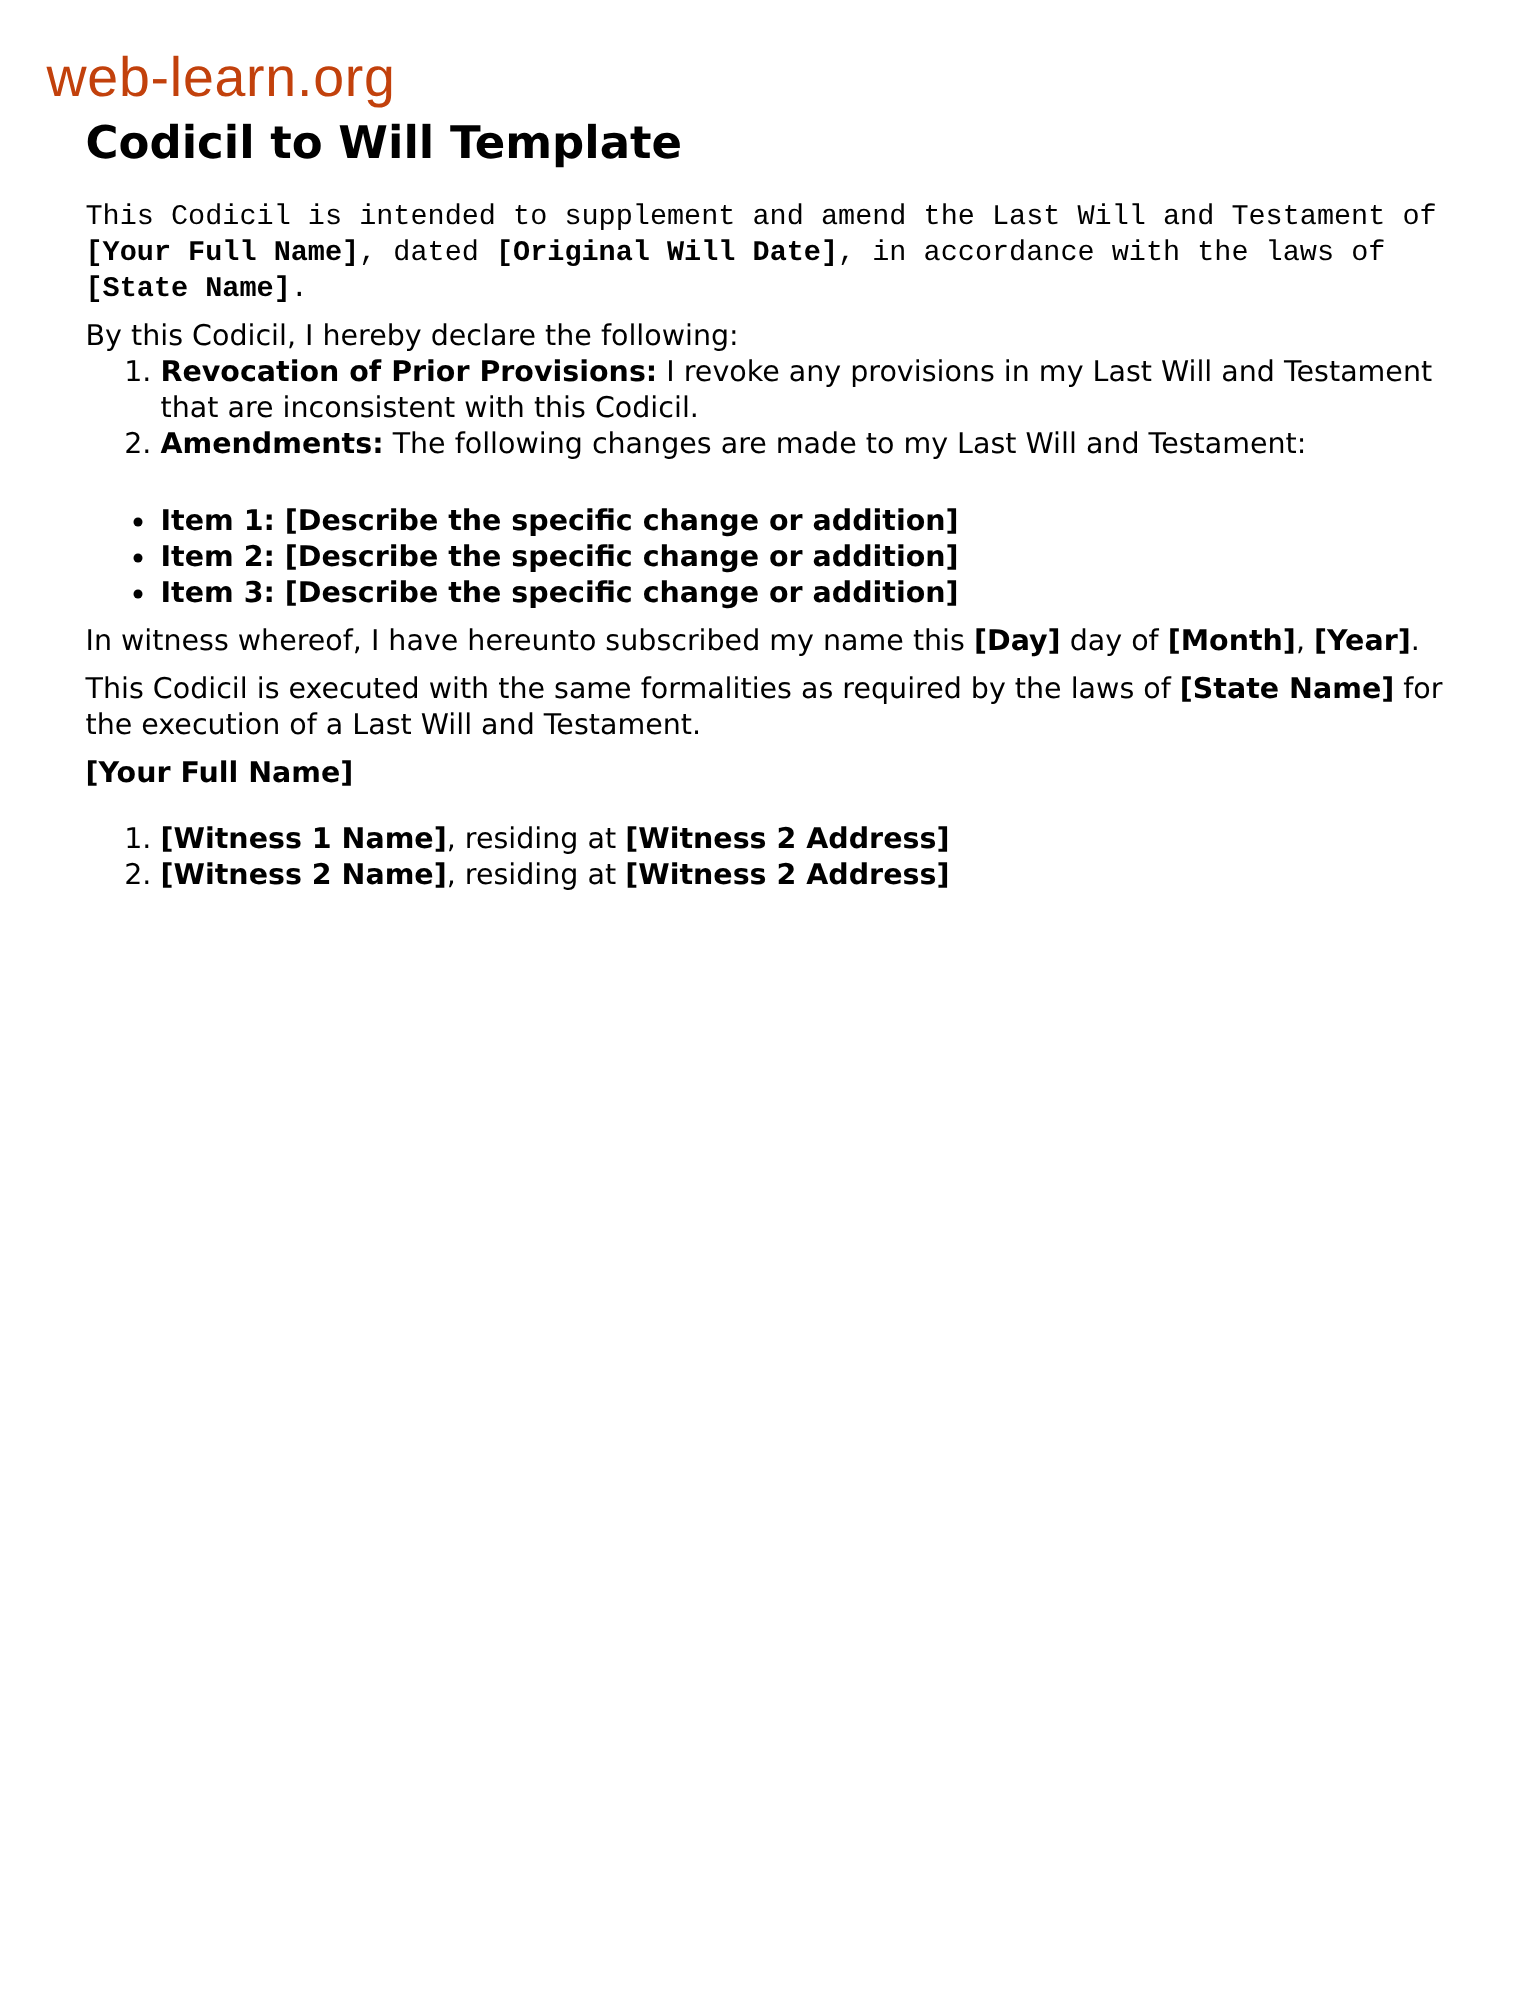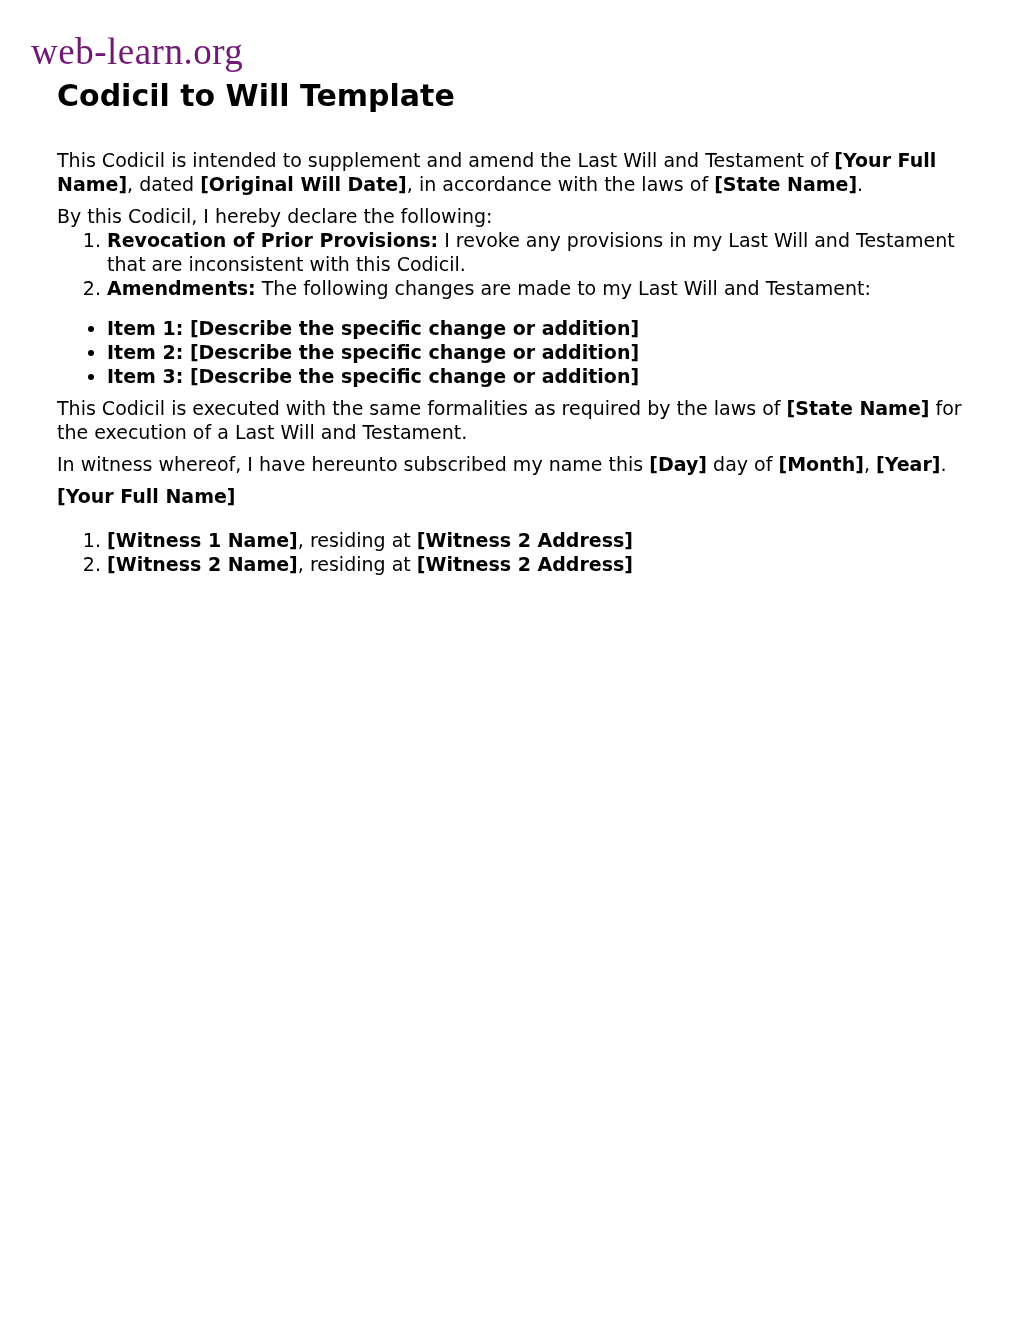--- a/index.html
+++ b/index.html
@@ -2,36 +2,36 @@
 <html><head>
   <meta charset="utf-8">
   <style>
     html, body { margin: 0; padding: 0; background: #ffffff; }
     body {
       width: 1025px; height: 1327px; position: relative; overflow: hidden;
       font-family: "DejaVu Sans", sans-serif; color: #000;
     }
     .watermark {
       position: absolute; left: 31px; top: 30px;
-      font-family: Liberation Serif, serif;
-      font-size: 37px; line-height: 44px; color: #701a75; letter-spacing: 0.5px;
+      font-family: Liberation Sans, sans-serif;
+      font-size: 37px; line-height: 44px; color: #c2410c; letter-spacing: 0.5px;
     }
     .content {
       position: absolute; left: 57px; top: 70px; width: 910px;
       font-size: 19px; line-height: 24px;
     }
     h1 {
       margin: 0; font-size: 30px; line-height: 52px; font-weight: bold;
     }
     p { margin: 0; }
-    .p1 { margin-top: 26px; }
+    .p1 { margin-top: 10px; font-family: Liberation Mono, monospace; }
     .p-gap { margin-top: 8px; }
     ol, ul { margin: 0; padding-left: 50px; }
     ol.main { }
-    ul.items { margin-top: 16px; padding-left: 50px; list-style: disc; }
+    ul.items { margin-top: 27px; padding-left: 50px; list-style: disc; }
     ul.items li { font-weight: bold; }
     ol.witnesses { margin-top: 20px; }
     b { font-weight: bold; }
   </style>
 </head>
 <body>
 
 <div class="watermark">web-learn.org</div>
 
 <div class="content">
@@ -45,23 +45,23 @@
     <li><b>Revocation of Prior Provisions:</b><span> I revoke any provisions in my Last Will and Testament that are inconsistent with this Codicil.</span></li>
     <li><b>Amendments:</b><span> The following changes are made to my Last Will and Testament:</span></li>
   </ol>
 
   <ul class="items">
     <li>Item 1: [Describe the specific change or addition]</li>
     <li>Item 2: [Describe the specific change or addition]</li>
     <li>Item 3: [Describe the specific change or addition]</li>
   </ul>
 
+  <p class="p-gap"><span>In witness whereof, I have hereunto subscribed my name this </span><b>[Day]</b><span> day of </span><b>[Month]</b><span>, </span><b>[Year]</b><span>.</span></p>
+
   <p class="p-gap"><span>This Codicil is executed with the same formalities as required by the laws of </span><b>[State Name]</b><span> for the execution of a Last Will and Testament.</span></p>
-
-  <p class="p-gap"><span>In witness whereof, I have hereunto subscribed my name this </span><b>[Day]</b><span> day of </span><b>[Month]</b><span>, </span><b>[Year]</b><span>.</span></p>
 
   <p class="p-gap"><b>[Your Full Name]</b></p>
 
 
   <ol class="witnesses">
     <li><b>[Witness 1 Name]</b><span>, residing at </span><b>[Witness 2 Address]</b></li>
     <li><b>[Witness 2 Name]</b><span>, residing at </span><b>[Witness 2 Address]</b></li>
   </ol>
 </div>
 

